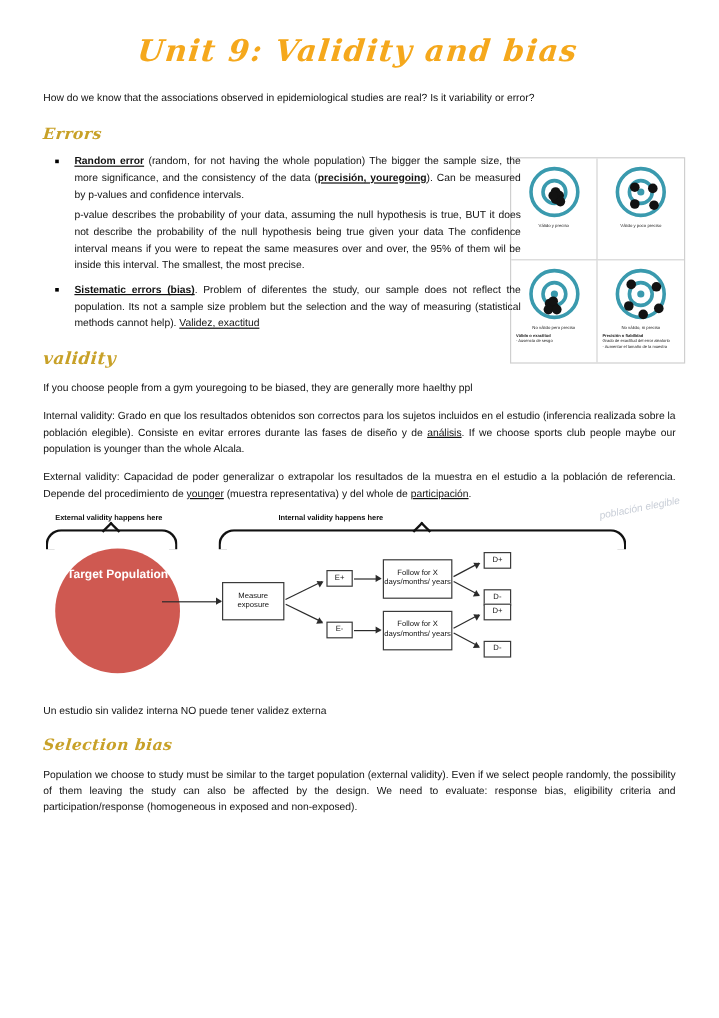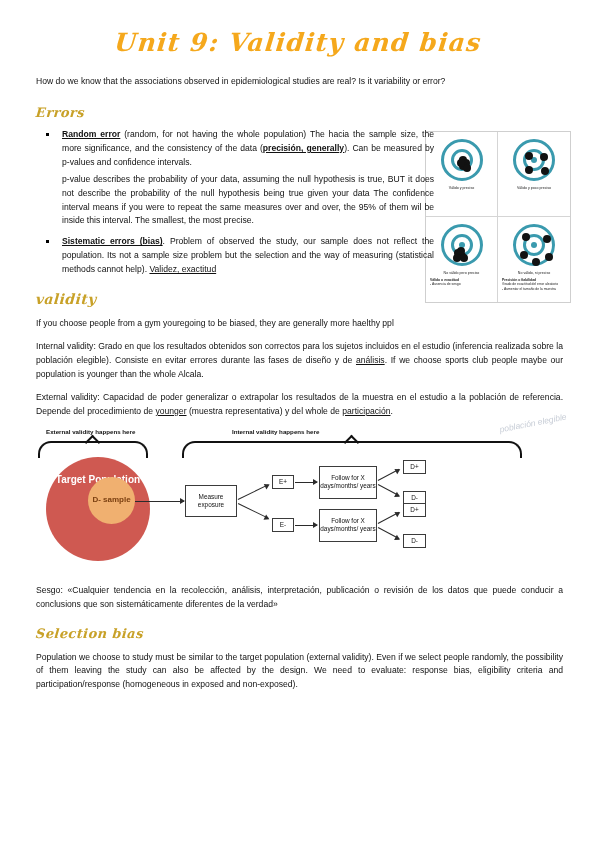--- a/index.html
+++ b/index.html
@@ -332,28 +332,28 @@
         <span>Grado de exactitud del error aleatorio</span><br>
         <span>- Aumentar el tamaño de la muestra</span>
       </div>
     </div>
   </div>
 
   <ul class="bullets">
 
     <li>
       <span class="dot"></span>
-      <p class="body narrow"><span class="bu">Random error</span><span> (random, for not having the whole population) The hacia the </span><span class="b">sample size</span><span>, the more significance, and the consistency of the data (</span><span class="bu">precisión, generally</span><span>). Can be measured by p-values and confidence intervals.</span></p>
+      <p class="body narrow"><span class="bu">Random error</span><span> (random, for not having the whole population) The bigger the </span><span class="b">sample size</span><span>, the more significance, and the consistency of the data (</span><span class="bu">precisión, youregoing</span><span>). Can be measured by p-values and confidence intervals.</span></p>
 
       <p class="body narrow" style="margin-top:3px"><span>p-value describes the probability of your data, assuming the null hypothesis is true, BUT it does not describe the probability of the null hypothesis being true given your data The </span><span class="b">confidence interval</span><span> means if you were to repeat the same measures over and over, the 95% of them wil be inside this interval. The smallest, the most precise.</span></p>
     </li>
 
     <li>
       <span class="dot"></span>
-      <p class="body narrow"><span class="bu">Sistematic errors (bias)</span><span>. Problem of </span><span class="b">observed</span><span> the study, our sample does not reflect the population. Its not a sample size problem but the selection and the way of measuring (statistical methods cannot help). </span><span class="u">Validez, exactitud</span></p>
+      <p class="body narrow"><span class="bu">Sistematic errors (bias)</span><span>. Problem of </span><span class="b">diferentes</span><span> the study, our sample does not reflect the population. Its not a sample size problem but the selection and the way of measuring (statistical methods cannot help). </span><span class="u">Validez, exactitud</span></p>
     </li>
   </ul>
 
   <h2 class="section-head sh-validity">validity</h2>
 
   <p class="body">If you choose people from a gym youregoing to be biased, they are generally more haelthy ppl</p>
 
   <p class="body"><span class="b">Internal validity</span><span>: Grado en que los resultados obtenidos son correctos para los sujetos incluidos en el estudio (inferencia realizada sobre la </span><span class="b">población elegible</span><span>). Consiste en evitar errores durante las fases de diseño y de </span><span class="u">análisis</span><span>. If we choose sports club people maybe our population is younger than the whole Alcala.</span></p>
 
   <p class="body"><span class="b">External validity</span><span>: Capacidad de poder generalizar o extrapolar los resultados de la muestra en el estudio a la </span><span class="b">población</span><span> de referencia. Depende del procedimiento de </span><span class="u">younger</span><span> (muestra representativa) y del whole de </span><span class="u">participación</span><span>.</span></p>
@@ -367,21 +367,20 @@
 
     <div class="brace" style="left:2px; top:13px; width:106px;"></div>
     <div class="brace-nub" style="left:51px; top:9px;"></div>
 
     <div class="brace" style="left:146px; top:13px; width:336px;"></div>
     <div class="brace-nub" style="left:310px; top:9px;"></div>
 
     <div class="big-circle">
       <div class="tp">Target Population</div>
     </div>
-    <div class="small-circle">D- sample</div>
 
     <div class="arrow" style="left:99px; top:73px; width:49px;"></div>
 
     <div class="fbox" style="left:149px; top:57px; width:52px; height:32px;">Measure exposure</div>
 
     <div class="arrow" style="left:202px; top:71px; width:34px; transform:rotate(-26deg);"></div>
     <div class="arrow" style="left:202px; top:75px; width:34px; transform:rotate(26deg);"></div>
 
     <div class="fbox" style="left:236px; top:47px; width:22px; height:14px;">E+</div>
     <div class="fbox" style="left:236px; top:90px; width:22px; height:14px;">E-</div>
@@ -396,21 +395,21 @@
     <div class="arrow" style="left:342px; top:56px; width:24px; transform:rotate(28deg);"></div>
     <div class="fbox" style="left:367px; top:32px; width:23px; height:14px;">D+</div>
     <div class="fbox" style="left:367px; top:63px; width:23px; height:14px;">D-</div>
 
     <div class="arrow" style="left:342px; top:95px; width:24px; transform:rotate(-28deg);"></div>
     <div class="arrow" style="left:342px; top:99px; width:24px; transform:rotate(28deg);"></div>
     <div class="fbox" style="left:367px; top:75px; width:23px; height:14px;">D+</div>
     <div class="fbox" style="left:367px; top:106px; width:23px; height:14px;">D-</div>
   </div>
 
-
-  <p class="body tight"><span class="b">Sesgo</span><span>: «Cualquier tendencia en la recolección, análisis, interpretación, publicación o revisión de los datos que puede conducir a conclusions que son sistemáticamente diferentes de la verdad»</span></p>
+  <p class="body" style="margin-top:6px">Un estudio sin validez interna NO puede tener validez externa</p>
+
 
 
   <h2 class="section-head sh-selbias">Selection bias</h2>
 
   <p class="body">Population we choose to study must be similar to the target population (external validity). Even if we select people randomly, the possibility of them leaving the study can also be affected by the design. We need to evaluate: response bias, eligibility criteria and participation/response (homogeneous in exposed and non-exposed).</p>
 
 </div>
 
 </body></html>

